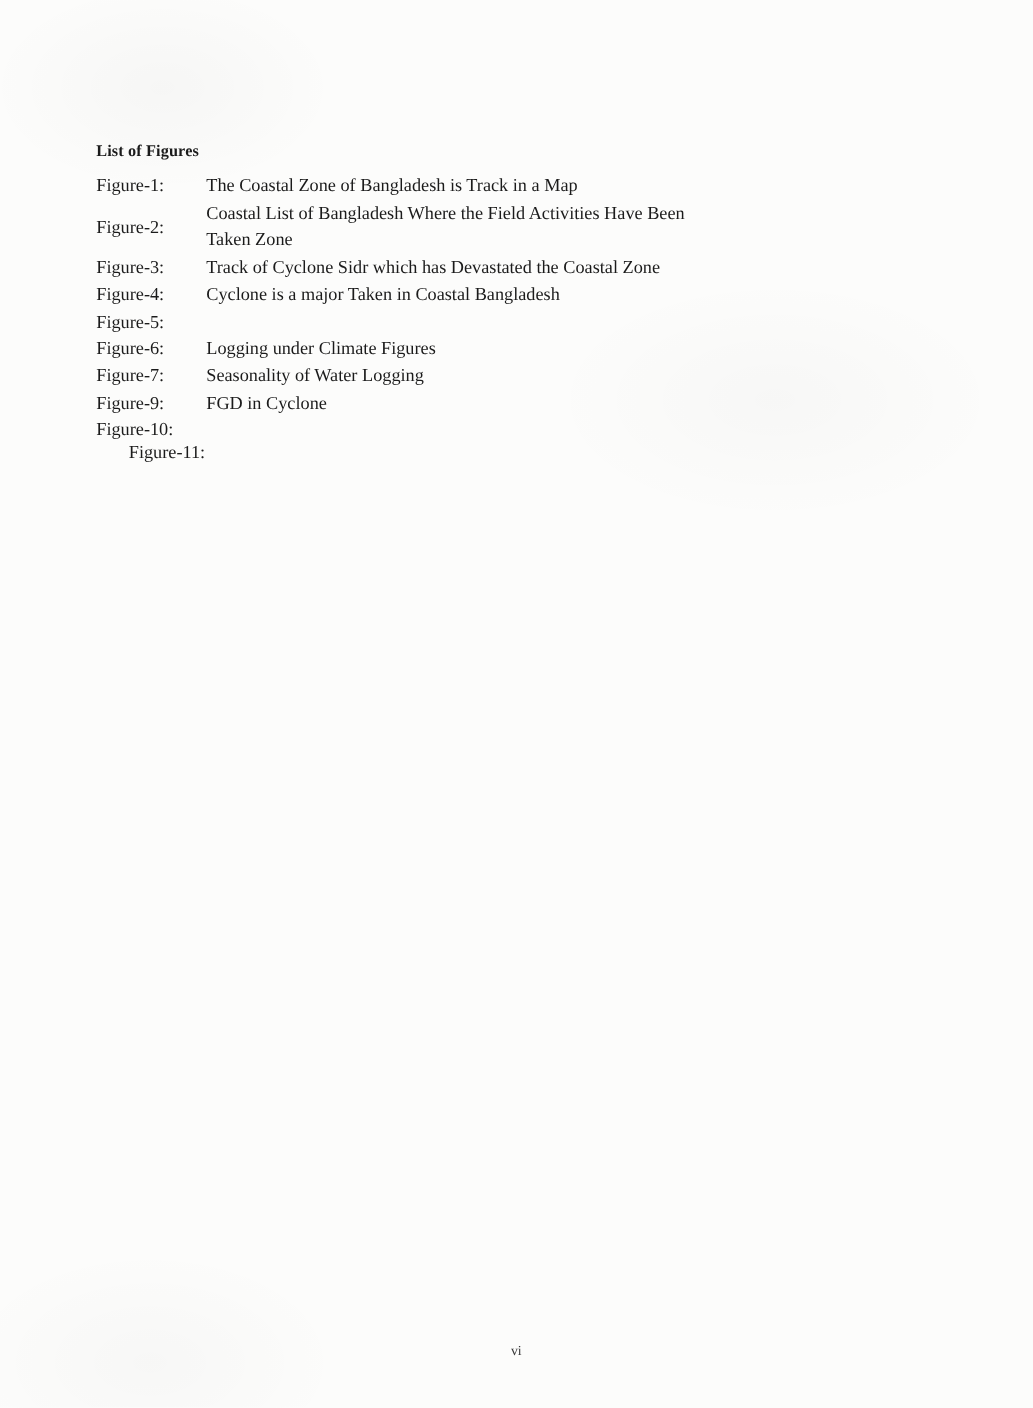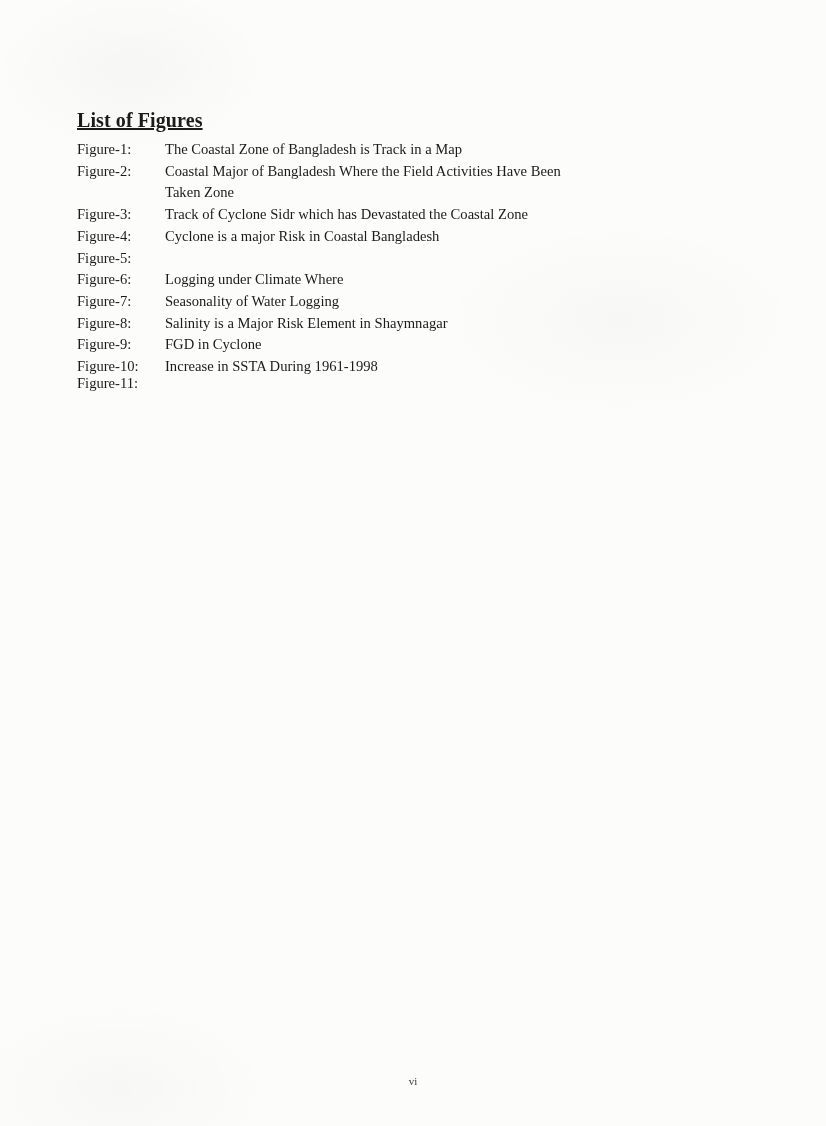--- a/index.html
+++ b/index.html
@@ -20,37 +20,37 @@
     color: #1b1b1b;
     -webkit-font-smoothing: antialiased;
   }
   .content {
     position: absolute;
     left: 77px;
     top: 110px;
     width: 675px;
   }
   .page-title {
-    font-size: 20px;
+    font-size: 13px;
     font-weight: bold;
     margin: 0 0 8px 0;
     line-height: 21px;
     letter-spacing: 0.1px;
-    text-decoration: underline;
   }
   .figure-list {
     font-size: 14.6px;
     line-height: 21.7px;
   }
   .entry {
     display: flex;
-    align-items: flex-start;
+    align-items: center;
   }
   .entry.tight {
     margin-top: -4.5px;
+    margin-left: 26px;
   }
   .entry-label {
     width: 88px;
     flex-shrink: 0;
   }
   .entry-lines {
     width: 587px;
   }
   .line.justify {
     text-align: justify;
@@ -75,68 +75,59 @@
   <div class="figure-list" id="figure-list">
       <div class="entry">
     <span class="entry-label">Figure-1:</span>
     <span class="entry-lines">
           <div class="line">The Coastal Zone of Bangladesh is Track in a Map</div>
         </span>
   </div>
       <div class="entry">
     <span class="entry-label">Figure-2:</span>
     <span class="entry-lines">
-          <div class="line">Coastal Major of Bangladesh Where the Field Activities Have Been</div>
+          <div class="line">Coastal List of Bangladesh Where the Field Activities Have Been</div>
           <div class="line">Taken Zone</div>
         </span>
   </div>
       <div class="entry">
     <span class="entry-label">Figure-3:</span>
     <span class="entry-lines">
           <div class="line">Track of Cyclone Sidr which has Devastated the Coastal Zone</div>
         </span>
   </div>
       <div class="entry">
     <span class="entry-label">Figure-4:</span>
     <span class="entry-lines">
-          <div class="line">Cyclone is a major Risk in Coastal Bangladesh</div>
+          <div class="line">Cyclone is a major Taken in Coastal Bangladesh</div>
         </span>
   </div>
       <div class="entry">
     <span class="entry-label">Figure-5:</span>
   </div>
       <div class="entry">
     <span class="entry-label">Figure-6:</span>
     <span class="entry-lines">
-          <div class="line">Logging under Climate Where</div>
+          <div class="line">Logging under Climate Figures</div>
         </span>
   </div>
       <div class="entry">
     <span class="entry-label">Figure-7:</span>
     <span class="entry-lines">
           <div class="line">Seasonality of Water Logging</div>
-        </span>
-  </div>
-      <div class="entry">
-    <span class="entry-label">Figure-8:</span>
-    <span class="entry-lines">
-          <div class="line">Salinity is a Major Risk Element in Shaymnagar</div>
         </span>
   </div>
       <div class="entry">
     <span class="entry-label">Figure-9:</span>
     <span class="entry-lines">
           <div class="line">FGD in Cyclone</div>
         </span>
   </div>
       <div class="entry">
     <span class="entry-label">Figure-10:</span>
-    <span class="entry-lines">
-          <div class="line">Increase in SSTA During 1961-1998</div>
-        </span>
   </div>
       <div class="entry tight">
     <span class="entry-label">Figure-11:</span>
   </div>
     </div>
 </main>
 
 <div class="page-footer">
   <span>vi</span>
 </div>

